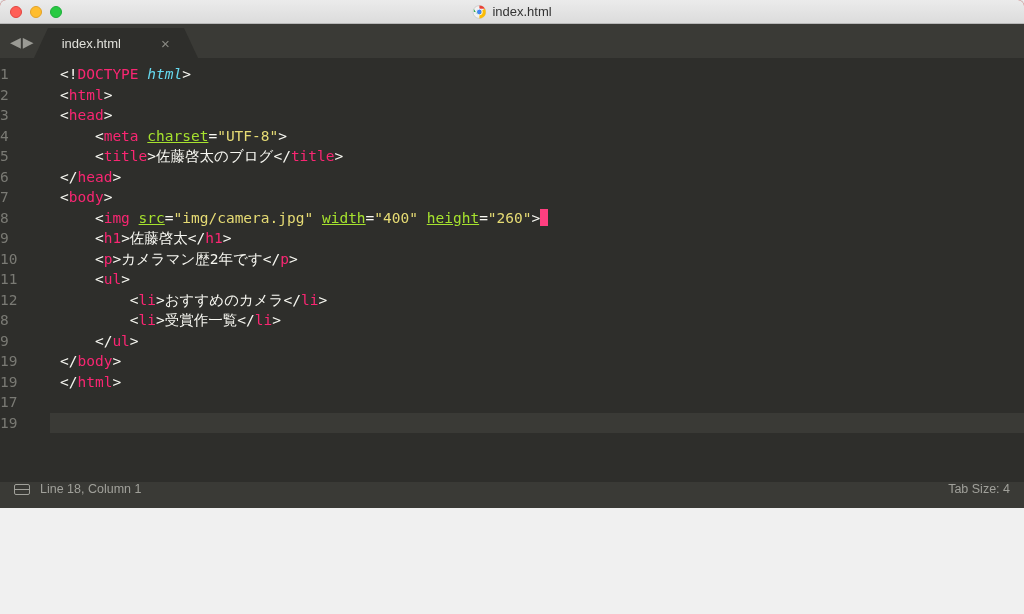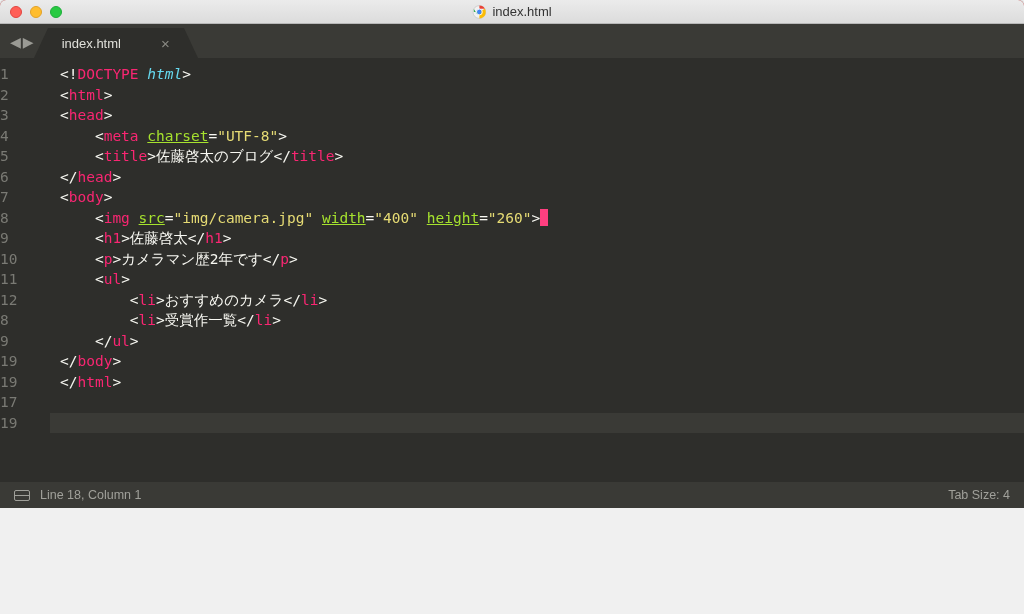--- a/index.html
+++ b/index.html
@@ -136,21 +136,21 @@
   .w  { color: #f8f8f2; }   
   .a  { color: #a6e22e; text-decoration: underline; }   
   .s  { color: #e6db74; }   
   .doctype { color: #f92672; margin-top: 19px; }
   .bl { color: #66d9ef; font-style: italic; } 
 
   .statusbar {
     height: 26px;
     background: #3a3a36;
     display: flex;
-    align-items: center;
+    align-items: flex-start;
     justify-content: space-between;
     padding: 0 14px;
     color: #a0a09a;
     font-family: -apple-system, "Helvetica Neue", sans-serif;
     font-size: 12.5px;
   }
   .statusbar .left { display: flex; align-items: center; gap: 10px; }
   .panel-icon {
     width: 16px; height: 11px; border: 1.5px solid #a0a09a; border-radius: 2px;
     position: relative;

